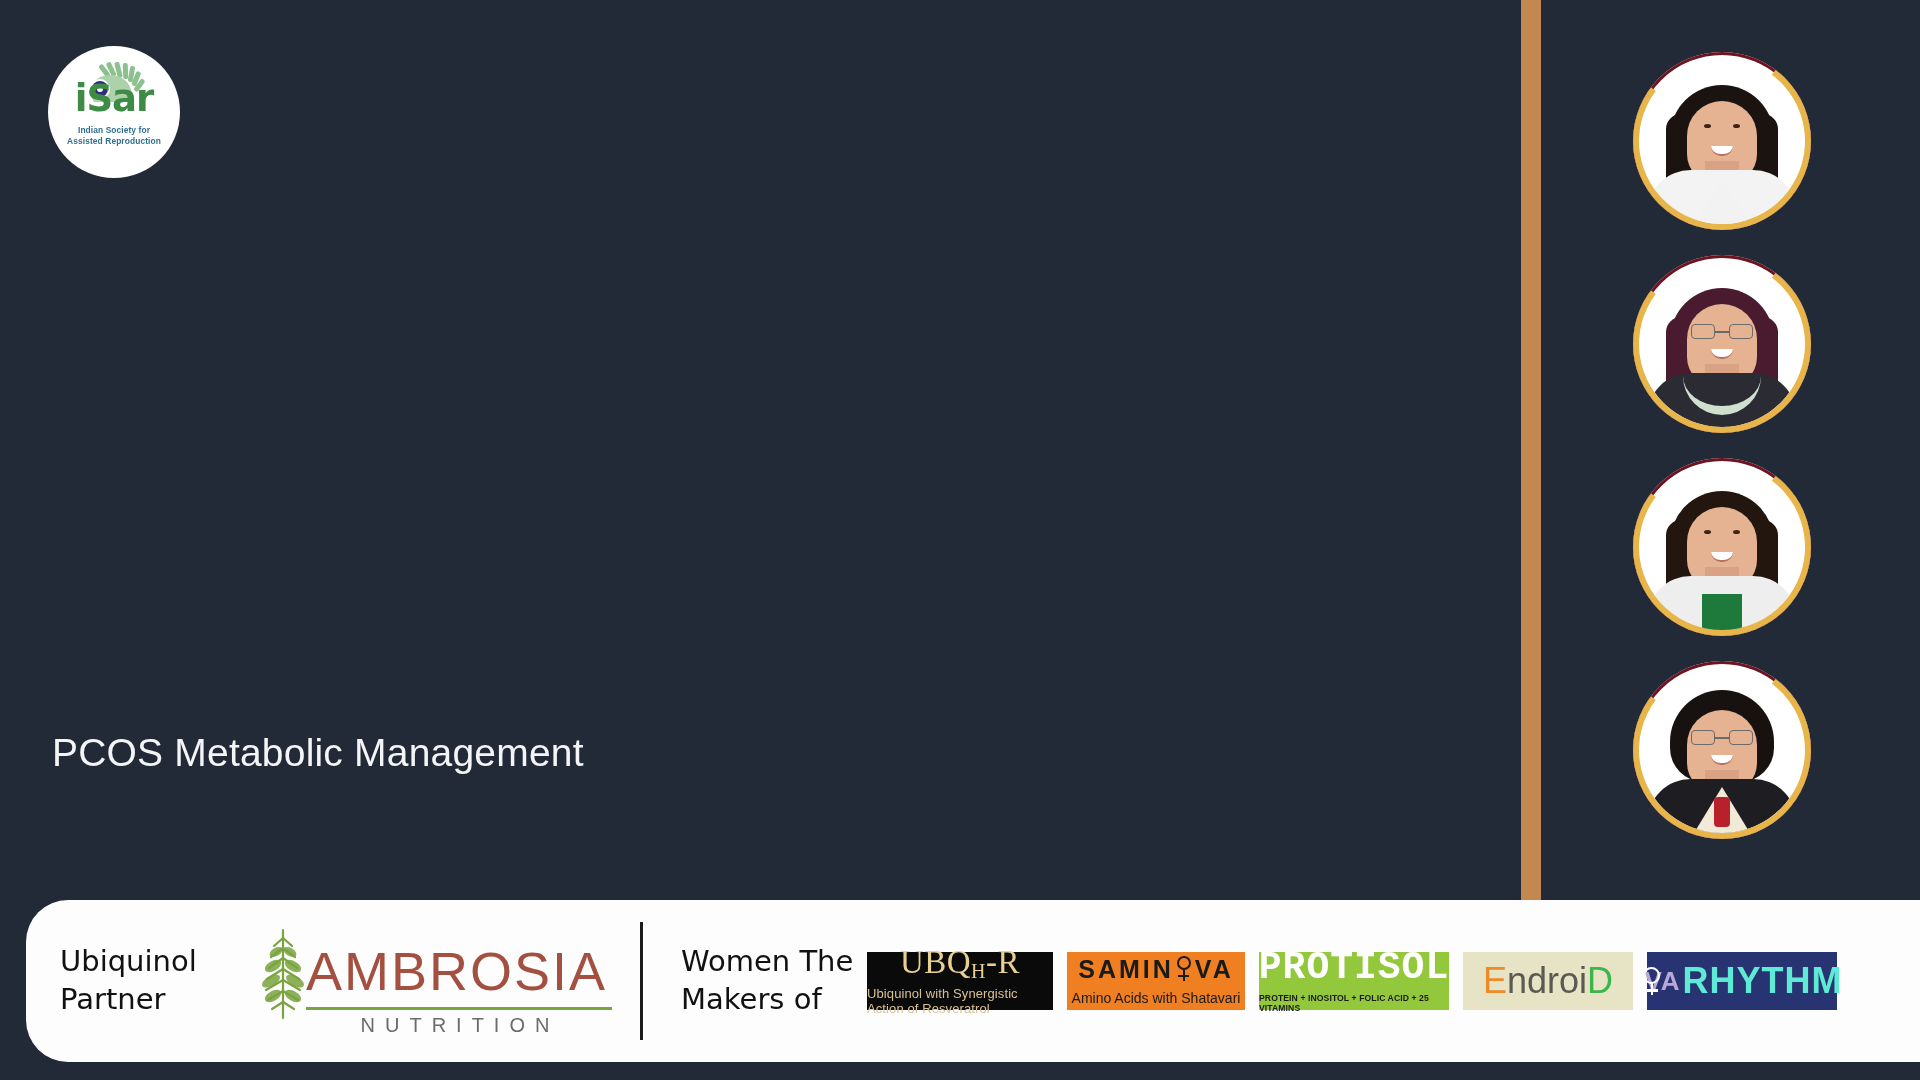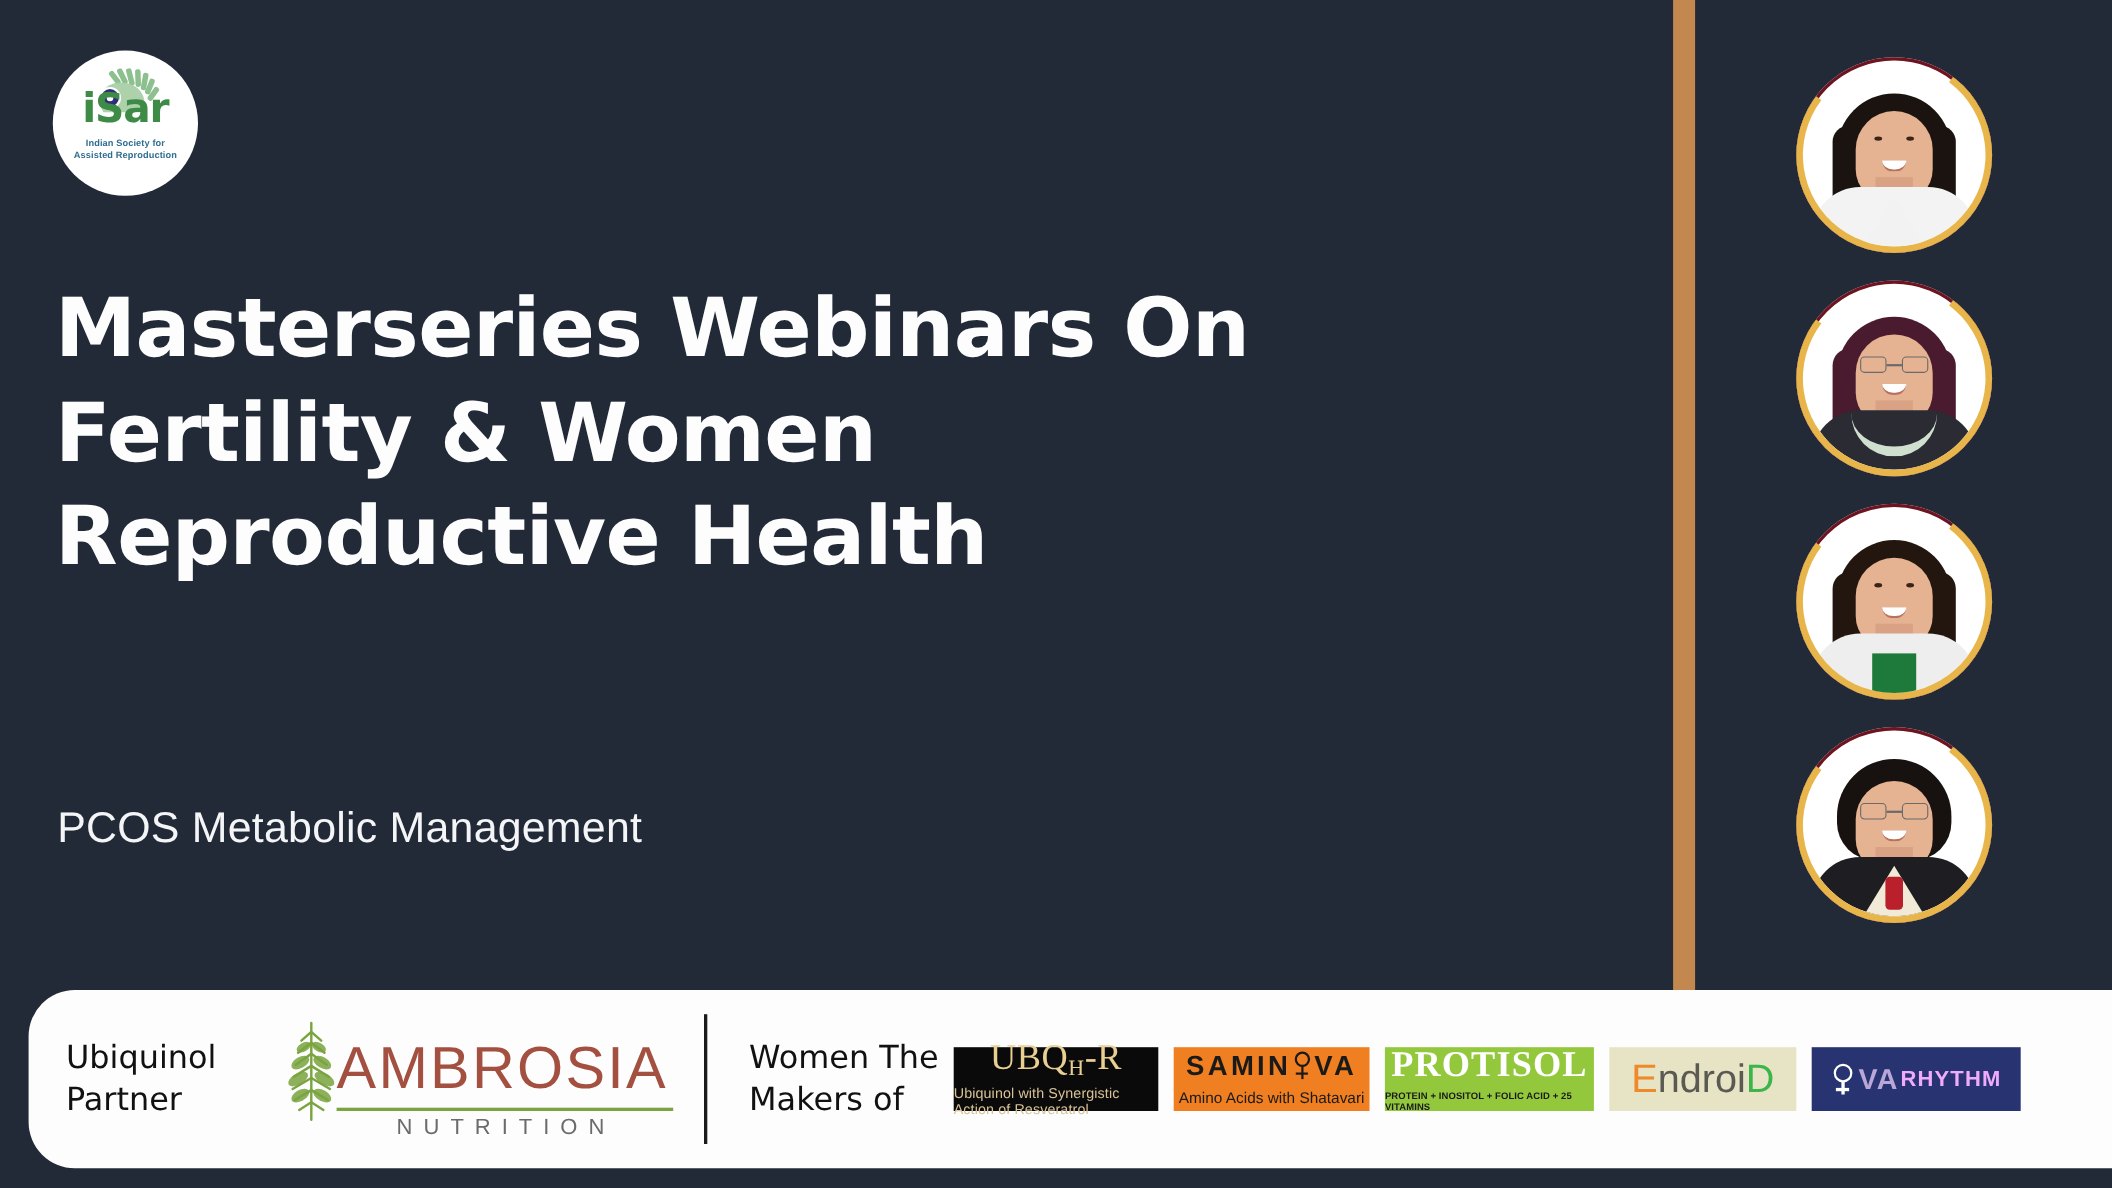--- a/index.html
+++ b/index.html
@@ -488,23 +488,23 @@
     font-family: "Liberation Sans", sans-serif;
     font-size: 14px;
     color: #1a1a1a;
   }
 
   .brand-protisol {
     width: 190px;
     background: #93c83d;
   }
   .pro-main {
-    font-family: Liberation Serif, serif;
+    font-family: Liberation Mono, monospace;
     font-weight: 700;
-    font-size: 33px;
+    font-size: 38px;
     letter-spacing: 1px;
     color: #ffffff;
     line-height: 1;
   }
   .pro-sub {
     margin-top: 6px;
     font-family: "Liberation Sans", sans-serif;
     font-weight: 700;
     font-size: 8.6px;
     color: #1a1a1a;
@@ -565,23 +565,23 @@
     font-family: "Liberation Sans", sans-serif;
     font-weight: 700;
     font-size: 26px;
     letter-spacing: 1px;
     color: #b9a7d8;
     line-height: 1;
   }
   .ovr-rest {
     font-family: "Liberation Sans", sans-serif;
     font-weight: 700;
-    font-size: 20px;
+    font-size: 36px;
     letter-spacing: 1px;
-    color: #f0abfc;
+    color: #5eead4;
     line-height: 1;
   }
 </style>
 </head>
 <body>
 
 <div class="stage">
 
   <div class="logo-badge">
     <div class="logo-inner">
@@ -603,25 +603,20 @@
         </svg>
         <div class="logo-word">iSar</div>
       </div>
       <div class="logo-sub">
         <div>Indian Society for</div>
         <div>Assisted Reproduction</div>
       </div>
     </div>
   </div>
 
-  <div class="headline">
-    <span class="line">Masterseries Webinars On</span>
-    <span class="line">Fertility &amp; Women</span>
-    <span class="line">Reproductive Health</span>
-  </div>
 
   <div class="subtitle">PCOS Metabolic Management</div>
 
   <div class="v-divider"></div>
 
   <div class="speakers">
 
     <div class="speaker sp1">
       <div class="photo">
         <div class="face">

